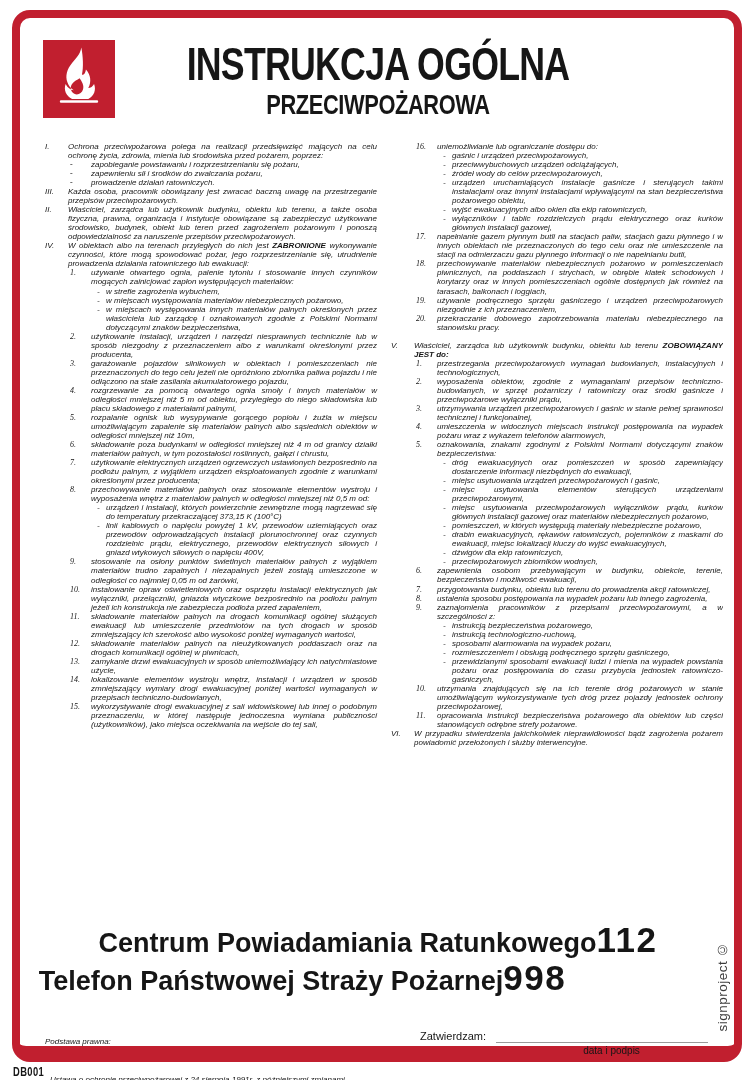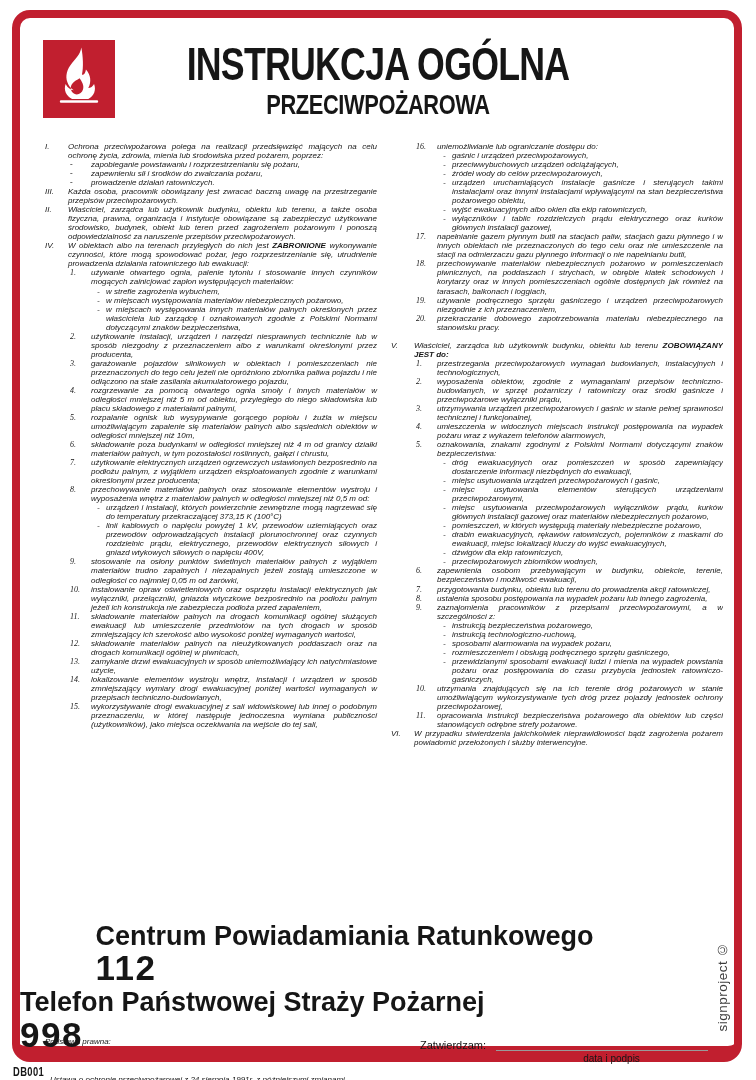--- a/index.html
+++ b/index.html
@@ -41,31 +41,31 @@
   .lbl { flex:none; }
   .txt { flex:1 1 auto; text-align:justify; }
   .lvl0 .lbl { width:23px; }
   .lvl1 { padding-left:25px; } .lvl1 .lbl { width:21px;font-family:Liberation Serif, serif; }
   .lvl2 { padding-left:52px; } .lvl2 .lbl { width:9px; }
   .txt b { font-weight:700; }
   
   .emergency { position:absolute; left:0; right:0; top:922px; }
   .erow {
     width:565px; margin:0 auto; display:flex; justify-content:center;
-    align-items:baseline; font-weight:700; font-size:27px; line-height:1.04;flex-direction:column;
+    align-items:baseline; font-weight:700; font-size:27px; line-height:1.04;
   }
   .erow + .erow { margin-top:2px;margin-left:20px; }
   .enumber { font-size:35px; letter-spacing:1.5px; }
   
   .legal {
     position:absolute; left:45px; top:999px; width:350px;
     font-size:8px; line-height:1.18; font-style:italic; white-space:pre-wrap;
   }
   .approve { position:absolute; left:420px; top:1030px; width:288px; font-size:11px; }
-  .approve-row { display:flex; align-items:center; gap:10px;margin-top:8px; }
+  .approve-row { display:flex; align-items:flex-start; gap:10px; }
   .sig-line { flex:1 1 auto; border-bottom:1.5px solid #9a9a9a; height:12px; }
   .approve-sub { font-size:10px; text-align:center; margin-left:95px; margin-top:2px; }
   .brand {
     position:absolute; right:26px; bottom:48px; writing-mode:vertical-rl;
     transform:rotate(180deg); font-size:13.5px; color:#3c3c3c; letter-spacing:0.5px;
   }
   .doc-code {
     position:absolute; left:13px; bottom:1px; font-size:12px; font-weight:700;
     transform:scaleX(0.78); transform-origin:left; letter-spacing:0.5px;
   }

